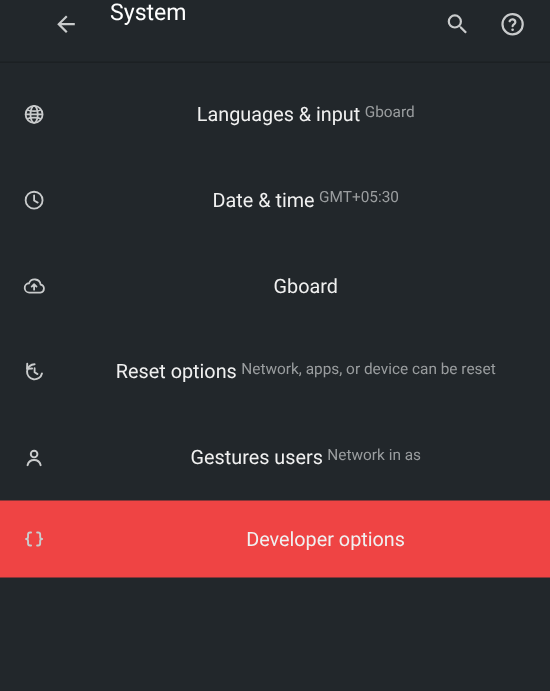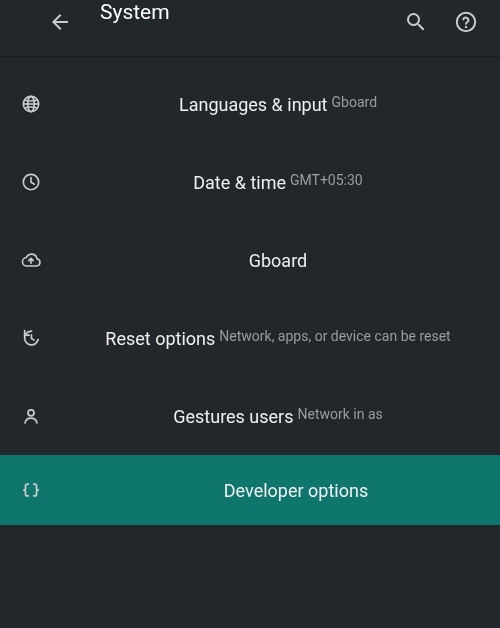--- a/index.html
+++ b/index.html
@@ -39,21 +39,21 @@
   .list { padding-top: 8px; }
   .row {
     display: flex;
     align-items: center;
     min-height: 78px;
     padding: 14px 16px 14px 12px;
     cursor: pointer;
   }
   .row.no-sub { min-height: 70px; }
   .row.highlight {
-    background: #0f766e;
+    background: #ef4444;
     gap: 36px;
   }
   .row .icon-col {
     width: 60px;
     display: flex;
     align-items: center;
     justify-content: flex-start;
     padding-left: 8px;
   }
   .row .text-col {

